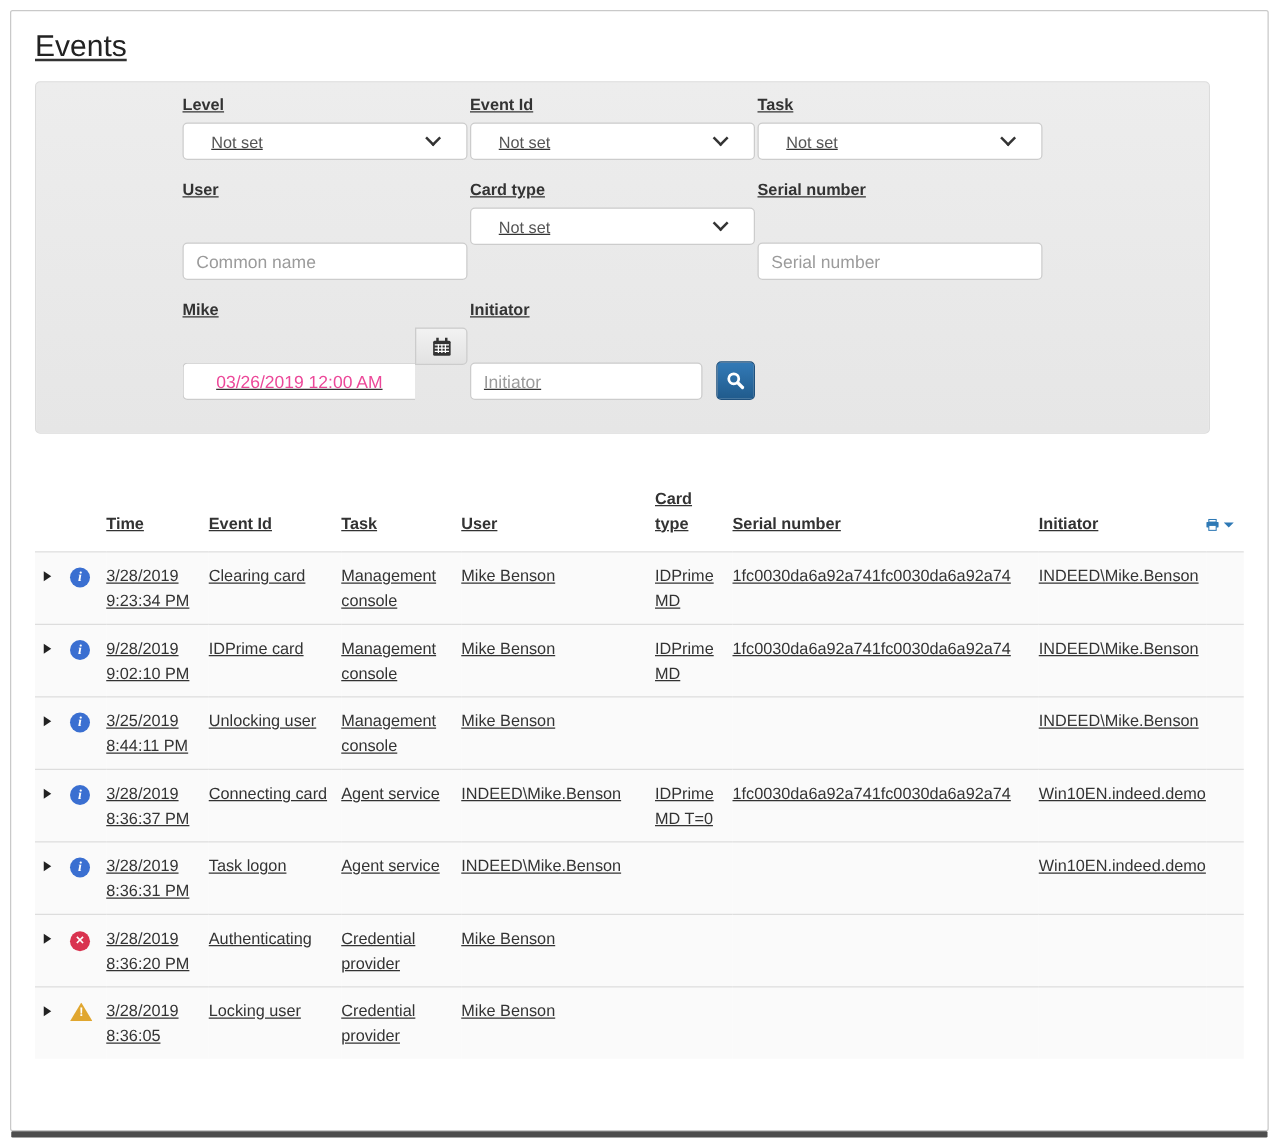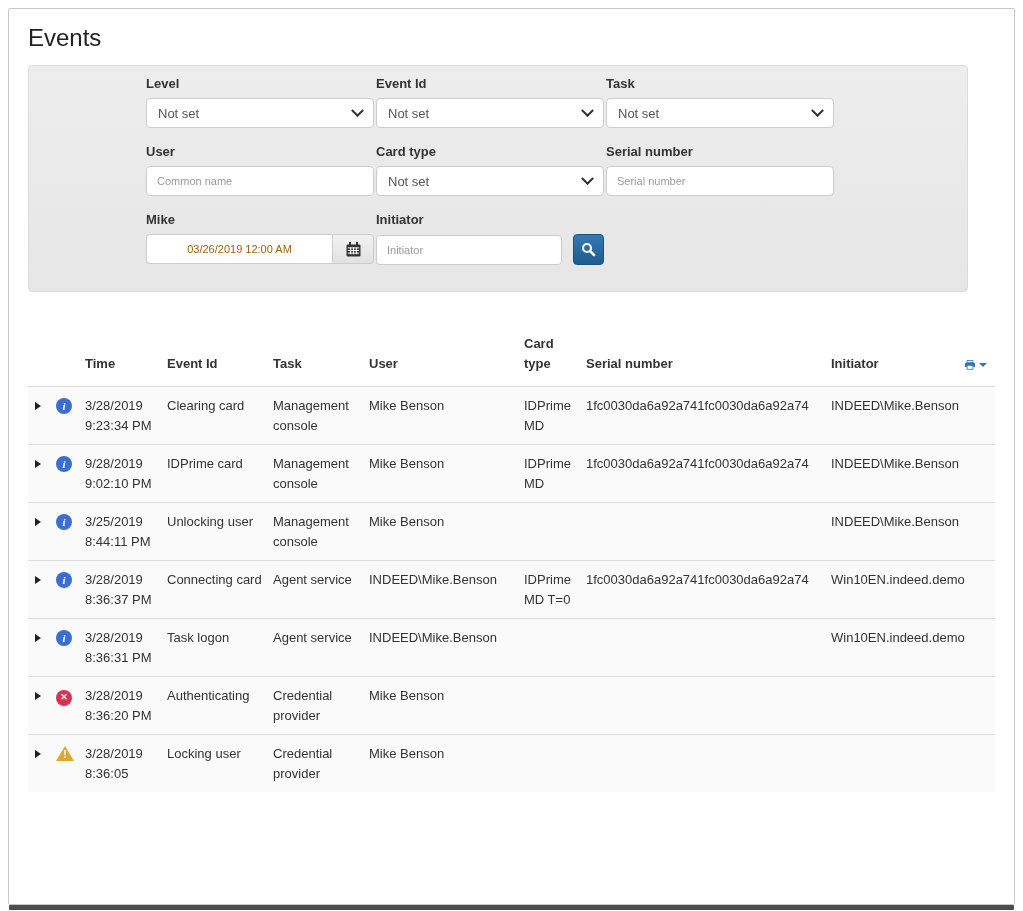--- a/index.html
+++ b/index.html
@@ -1,39 +1,39 @@
 <!DOCTYPE html>
 <html><head>
 <meta charset="utf-8">
 <style>
   * { box-sizing: border-box; margin: 0; padding: 0; }
   html,body { width:1023px; height:911px; overflow:hidden; background:#fff;
     font-family:"Liberation Sans", sans-serif; color:#333; }
   .window { position:absolute; left:8px; top:8px; right:8px; bottom:6px;
-    border:1px solid #c9c9c9; border-radius:2px; background:#fff; overflow:hidden; }
+    border:1px solid #c9c9c9; border-radius:2px; background:#fff; overflow:hidden;text-decoration:underline; }
   .window-shadow { position:absolute; left:9px; right:9px; bottom:1px; height:5px;
     background:#4d4d4d; border-radius:1px; }
   .content { padding:15px 19px 0 19px; }
 
   .page-title { font-size:24px; font-weight:400; color:#222; margin-bottom:13px; }
 
   
   .filter-panel { background:linear-gradient(#ededed,#e6e6e6); border:1px solid #dcdcdc;
     border-radius:4px; padding:8px 30px 12px 117px; margin-right:27px; }
   .filter-grid { display:grid; grid-template-columns:228px 228px 228px; column-gap:2px; }
   .fgroup { margin-bottom:14px; position:relative; }
   .flabel { display:block; font-size:13px; font-weight:bold; color:#333;
     height:20px; line-height:20px; margin-bottom:4px; }
   .select-box { display:flex; align-items:center; justify-content:space-between;
     height:30px; background:#fff; border:1px solid #ccc; border-radius:4px;
-    padding:0 11px; font-size:13px; color:#555; cursor:pointer; }
+    padding:0 22px; font-size:13px; color:#555; cursor:pointer; }
   .chevron-down { width:9px; height:9px; border-right:2.5px solid #333;
     border-bottom:2.5px solid #333; transform:rotate(45deg) translate(-2px,-2px); }
   .text-input { width:100%; height:30px; border:1px solid #ccc; border-radius:4px;
-    padding:0 10px; font-size:11px; color:#a16207; font-family:"Liberation Sans",sans-serif; }
+    padding:0 10px; font-size:14px; color:#ec4899; font-family:"Liberation Sans",sans-serif;margin-top:28px; }
   .text-input::placeholder { color:#9b9b9b; opacity:1; }
   .input-group { display:flex; }
   .input-group .text-input { border-radius:4px 0 0 4px; border-right:none; flex:1;text-align:center; }
   .addon-btn { width:42px; height:30px; background:linear-gradient(#f2f2f2,#e2e2e2);
     border:1px solid #ccc; border-radius:0 4px 4px 0; display:flex; align-items:center;
     justify-content:center; cursor:pointer; }
   .initiator-row { display:flex; align-items:flex-end; }
   .search-btn { margin-left:11px; width:39px; height:31px; border:1px solid #1f517e;
     border-radius:4px; background:linear-gradient(#337ab7,#205b8c);
     display:flex; align-items:center; justify-content:center; cursor:pointer; }

